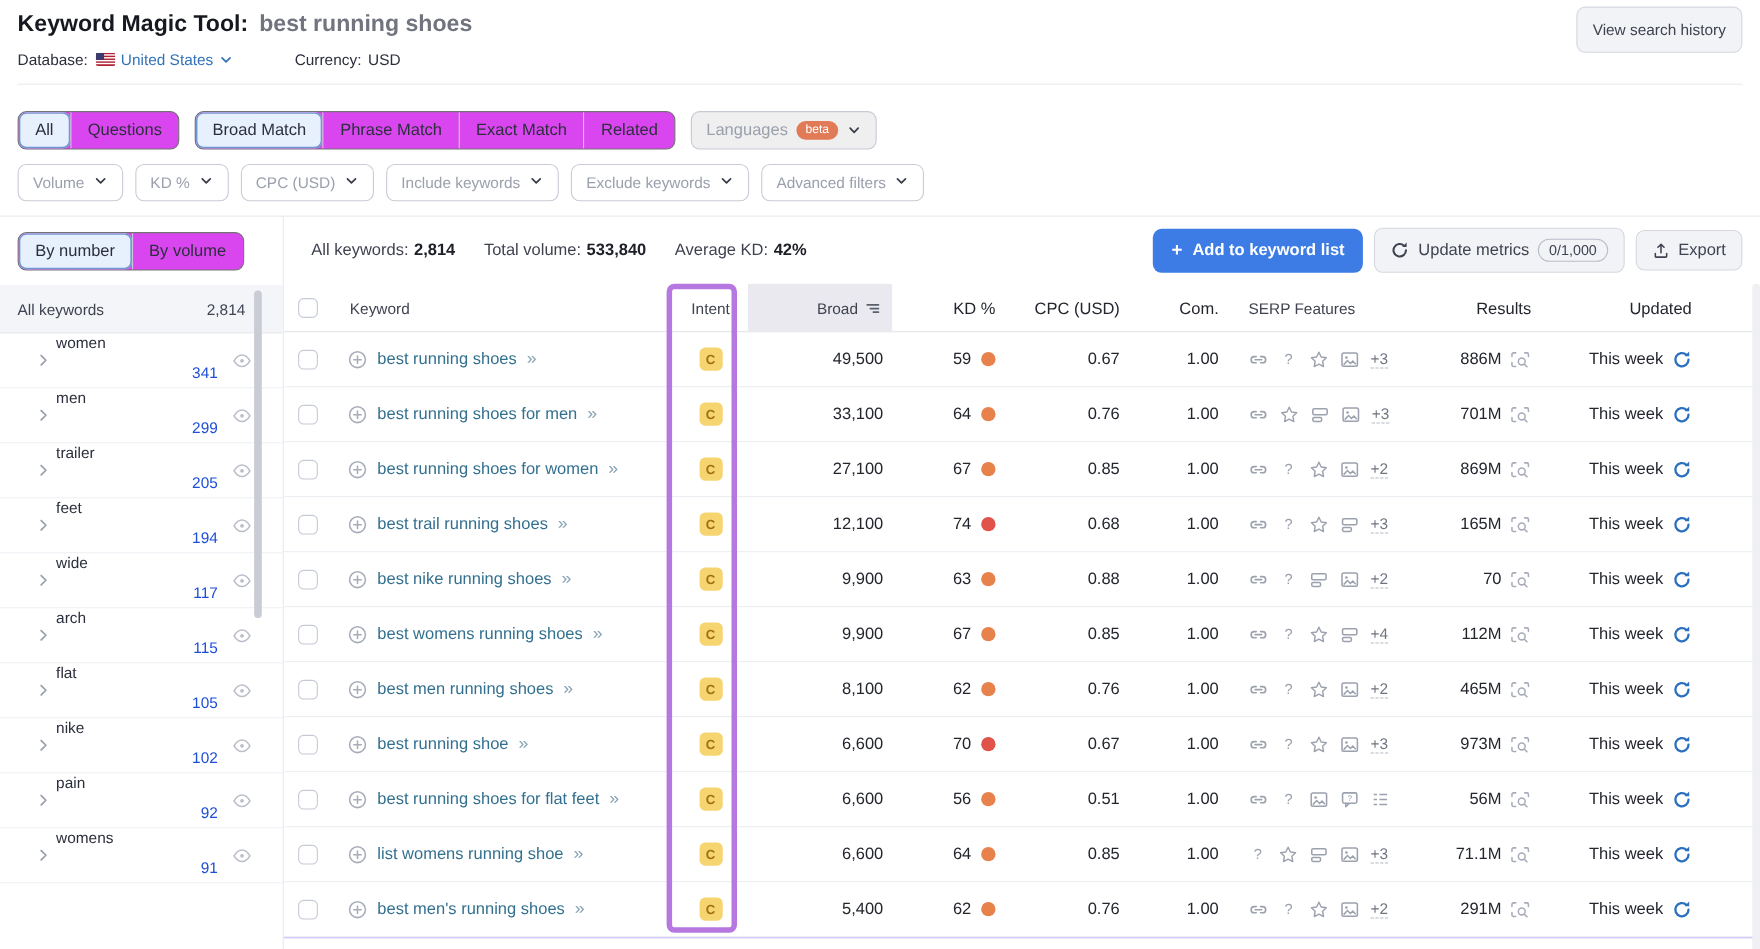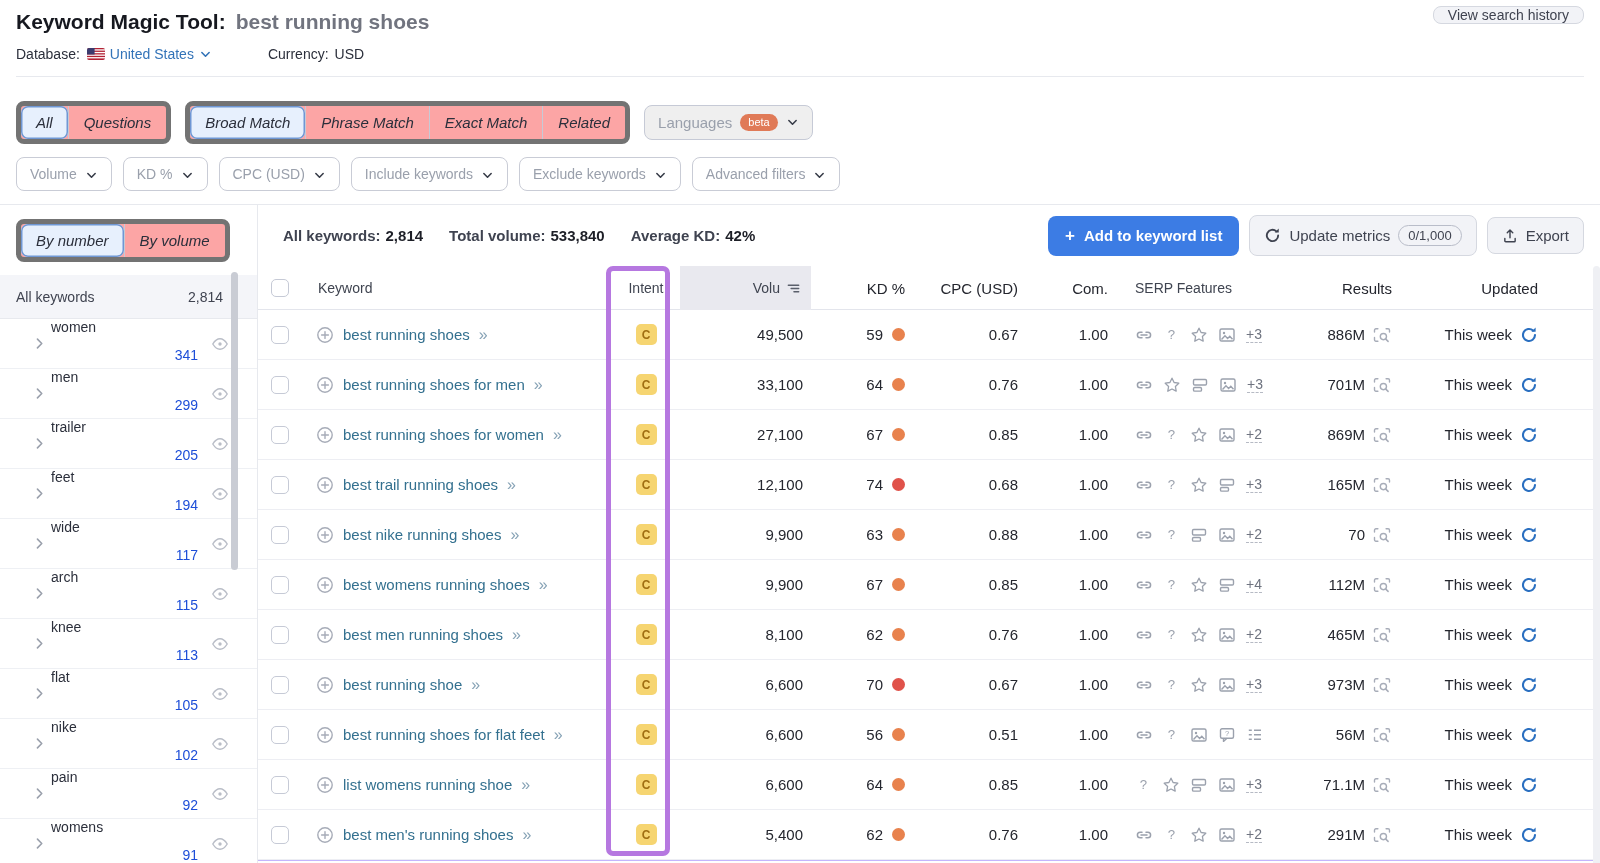--- a/index.html
+++ b/index.html
@@ -6,44 +6,44 @@
   html,body { width:1600px; height:863px; overflow:hidden; background:#fff;
     font-family:"Liberation Sans", sans-serif; color:#2b2f3b; }
   svg { display:block; }
 
   
   .top { padding:10px 16px 0 16px; position:relative; }
   .title-row { display:flex; align-items:flex-start; }
   .page-title { font-size:21px; font-weight:bold; color:#16181f; }
   .page-query { font-size:21px; font-weight:bold; color:#71747f; margin-left:10px; }
   .btn-gray { display:inline-flex; align-items:center; gap:8px; background:#f2f3f7;
-    border:1px solid #d5d8e0; border-radius:8px; padding:0 14px; font-size:14px;
+    border:1px solid #d5d8e0; border-radius:8px; padding:12px 14px; font-size:14px;
     color:#3f4350; cursor:pointer; white-space:nowrap; }
   .history-btn { position:absolute; right:16px; top:6px; }
   .meta-row { display:flex; align-items:center; margin-top:12px; font-size:14px; }
   .meta-label { color:#2b2f3b; }
   .db-link { color:#3273b8; display:inline-flex; align-items:center; gap:5px; margin-left:7px; cursor:pointer; }
   .flag { width:18px; height:12px; border-radius:2px; overflow:hidden; display:inline-block; }
   .currency { margin-left:56px; }
   .currency b { font-weight:normal; margin-left:6px; }
   .hdr-divider { border:none; border-top:1px solid #e7e9ee; margin-top:14px; }
 
   
   .tabs-row { display:flex; align-items:center; gap:14px; padding:24px 16px 0 16px; }
-  .seg { display:inline-flex; border:5px solid #737373; border-radius:8px; background:#fca5a5; overflow:hidden;font-style:italic; }
+  .seg { display:inline-flex; border:1px solid #737373; border-radius:8px; background:#d946ef; overflow:hidden; }
   .seg-item { padding:8px 15px; font-size:15px; color:#2b2f3b; border-left:1px solid #c6cad6;
     cursor:pointer; white-space:nowrap; }
   .seg-item:first-child { border-left:none; }
   .seg-item.active { background:#e7f0fd; box-shadow:inset 0 0 0 1.5px #6f97d4; border-radius:7px; }
   .lang-btn { display:inline-flex; align-items:center; gap:8px; border:1px solid #c6cad6;
     border-radius:8px; padding:8px 13px; font-size:15px; color:#9aa0ac; cursor:pointer; }
   .beta-pill { font-size:11px; color:#fff; background:#e07a57; border-radius:9px; padding:2px 8px 3px; }
 
   .filters-row { display:flex; align-items:center; gap:11px; padding:13px 16px 0 16px; }
-  .chip { position:relative; display:inline-flex; align-items:flex-end; gap:8px; border:1px solid #c9ccd6;
+  .chip { position:relative; display:inline-flex; align-items:flex-start; gap:8px; border:1px solid #c9ccd6;
     border-radius:8px; padding:8px 13px; font-size:14px; color:#9aa0ac; background:#fff; cursor:pointer; }
   .chip.active { background:#e9f1fd; box-shadow:inset 0 0 0 1.5px #6f97d4; color:#2b2f3b; padding-right:0; }
   .chip .chip-x { border-left:1px solid #9db6dd; margin-left:4px; padding:2px 11px; font-size:15px;
     font-weight:bold; color:#2b2f3b; }
   .chip .underline-annot { position:absolute; left:11px; bottom:3px; height:4px; background:#b678e0; border-radius:2px; }
   .main-divider { border:none; border-top:1px solid #e7e9ee; margin-top:13px; }
 
   
   .content { display:flex; height:672px; }
   .sidebar { width:258px; border-right:1px solid #e7e9ee; position:relative; flex:none; }
@@ -52,21 +52,21 @@
     padding:0 34px 0 16px; font-size:14px; color:#3f4350; justify-content:space-between;
     border-bottom:1px solid #e7e9ee; }
   .sb-item { height:50px; display:flex; padding:0 28px 0 32px; gap:4px;
     border-bottom:1px solid #eef0f4; cursor:pointer; font-size:14px; }
   .sb-item .sb-label { flex:1; }
   .sb-item .sb-count { color:#1d4ed8; margin-right:9px;margin-top:28px; }
   .sb-scroll { position:absolute; top:67px; left:231px; width:7px; height:298px; background:#c9ccd4; border-radius:4px; }
 
   .main { flex:1; position:relative; }
   .stats-row { height:61px; display:flex; align-items:center; padding:0 16px 0 25px; gap:26px; }
-  .stat { font-size:15px; color:#3f4350; white-space:nowrap;font-weight:bold; }
+  .stat { font-size:15px; color:#3f4350; white-space:nowrap; }
   .stat b { color:#1d1f27; margin-left:5px; }
   .toolbar { margin-left:auto; display:flex; align-items:center; gap:10px; }
   .btn-blue { display:inline-flex; align-items:center; gap:9px; background:#3c7ce4; color:#fff;
     border:none; border-radius:8px; padding:10px 17px; font-size:15px; font-weight:bold; cursor:pointer; }
   .btn-blue .plus { font-size:17px; font-weight:bold; }
   .quota-pill { border:1px solid #b9bdc9; border-radius:11px; padding:2px 9px; font-size:13px; color:#3f4350; }
   .btn-gray.tall { padding:9px 14px; font-size:15px; }
 
   
   .table-wrap { position:relative; border-bottom:1px solid #c4b5fd; }
@@ -318,35 +318,20 @@
               <circle cx="9" cy="9" r="1.7" fill="#b9bdc7"></circle>
             </svg>
           </span>
         </div>
         <div class="sb-item">
           <span class="icon">
             <svg viewBox="0 0 16 16" width="15" height="15">
               <path d="M5.8 3.4 10.4 8 5.8 12.6" fill="none" stroke="#9aa0ac" stroke-width="1.7" stroke-linecap="round" stroke-linejoin="round"></path>
             </svg>
           </span>
-          <span class="sb-label">knee</span>
-          <span class="sb-count">113</span>
-          <span class="icon">
-            <svg viewBox="0 0 18 18" width="18" height="18">
-              <path d="M1.8 9C4 5.4 6.4 3.8 9 3.8S14 5.4 16.2 9C14 12.6 11.6 14.2 9 14.2S4 12.6 1.8 9Z" fill="none" stroke="#b9bdc7" stroke-width="1.4"></path>
-              <circle cx="9" cy="9" r="1.7" fill="#b9bdc7"></circle>
-            </svg>
-          </span>
-        </div>
-        <div class="sb-item">
-          <span class="icon">
-            <svg viewBox="0 0 16 16" width="15" height="15">
-              <path d="M5.8 3.4 10.4 8 5.8 12.6" fill="none" stroke="#9aa0ac" stroke-width="1.7" stroke-linecap="round" stroke-linejoin="round"></path>
-            </svg>
-          </span>
           <span class="sb-label">flat</span>
           <span class="sb-count">105</span>
           <span class="icon">
             <svg viewBox="0 0 18 18" width="18" height="18">
               <path d="M1.8 9C4 5.4 6.4 3.8 9 3.8S14 5.4 16.2 9C14 12.6 11.6 14.2 9 14.2S4 12.6 1.8 9Z" fill="none" stroke="#b9bdc7" stroke-width="1.4"></path>
               <circle cx="9" cy="9" r="1.7" fill="#b9bdc7"></circle>
             </svg>
           </span>
         </div>
         <div class="sb-item">
@@ -440,21 +425,21 @@
         <div class="cell c-check">
             <span class="checkbox"></span>
           </div>
         <div class="cell c-keyword">
             <span>Keyword</span>
           </div>
         <div class="cell c-intent">
             <span>Intent</span>
           </div>
         <div class="cell vol-cell">
-          <span>Volu</span>
+          <span>Broad</span>
           <span class="icon" id="sort-icon">
               <svg viewBox="0 0 16 16" width="15" height="15">
                 <g stroke="#5a5f6b" stroke-width="1.6" stroke-linecap="round">
                   <path d="M2.5 4.5h11M5.5 8h8M8.5 11.5h5"></path>
                 </g>
               </svg>
             </span>
         </div>
         <div class="cell c-num c-kd">
             <span>KD %</span>

